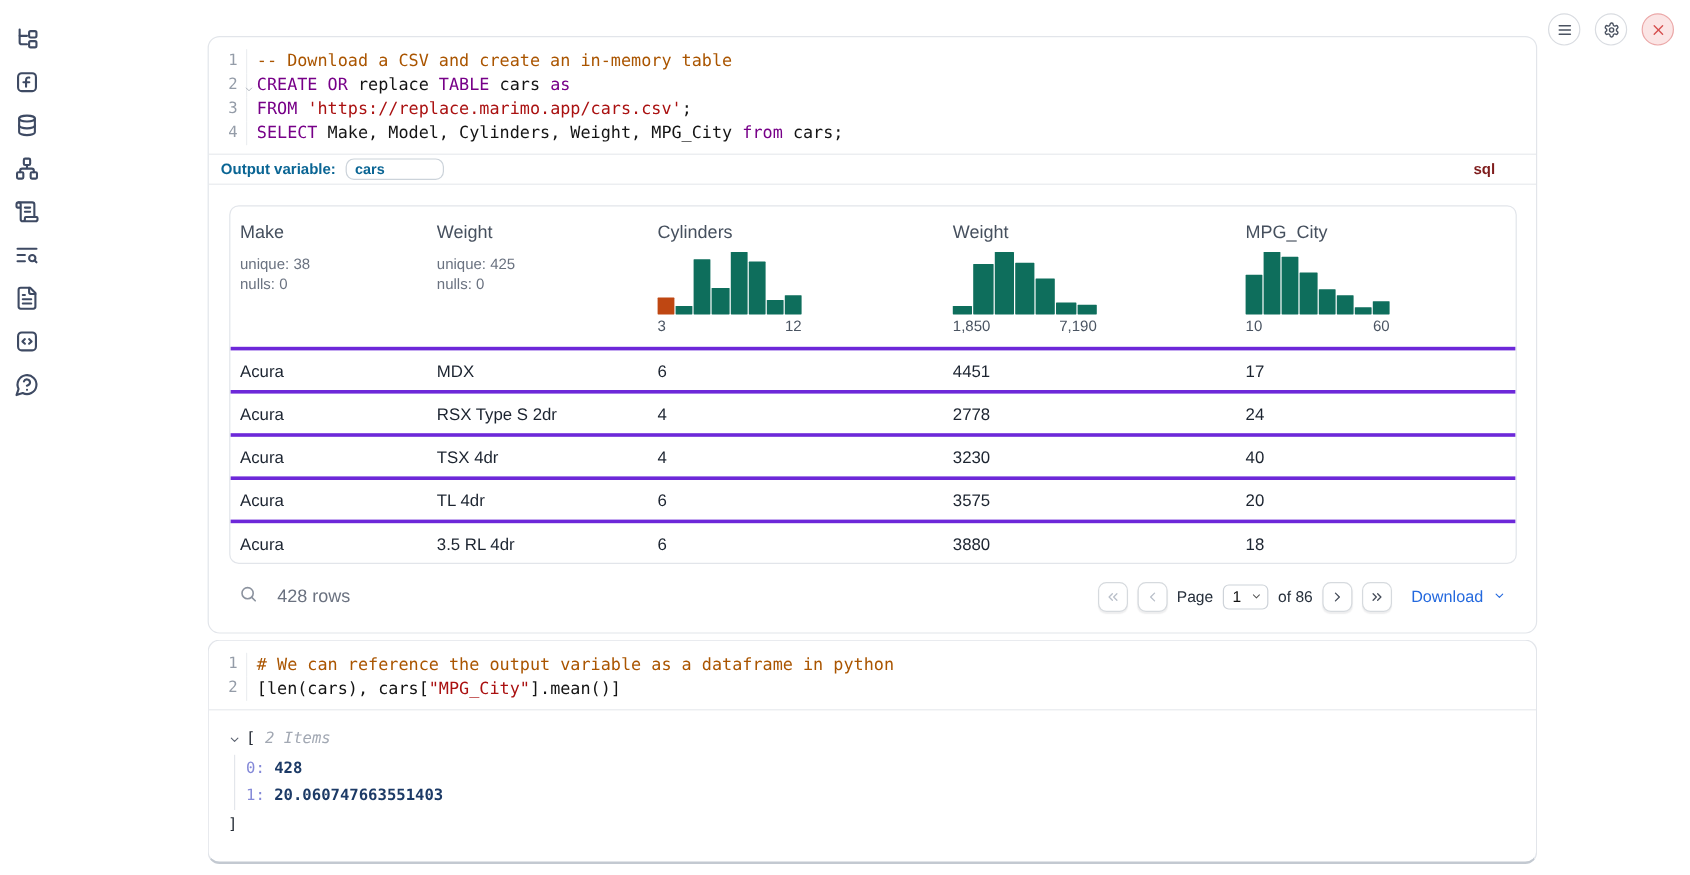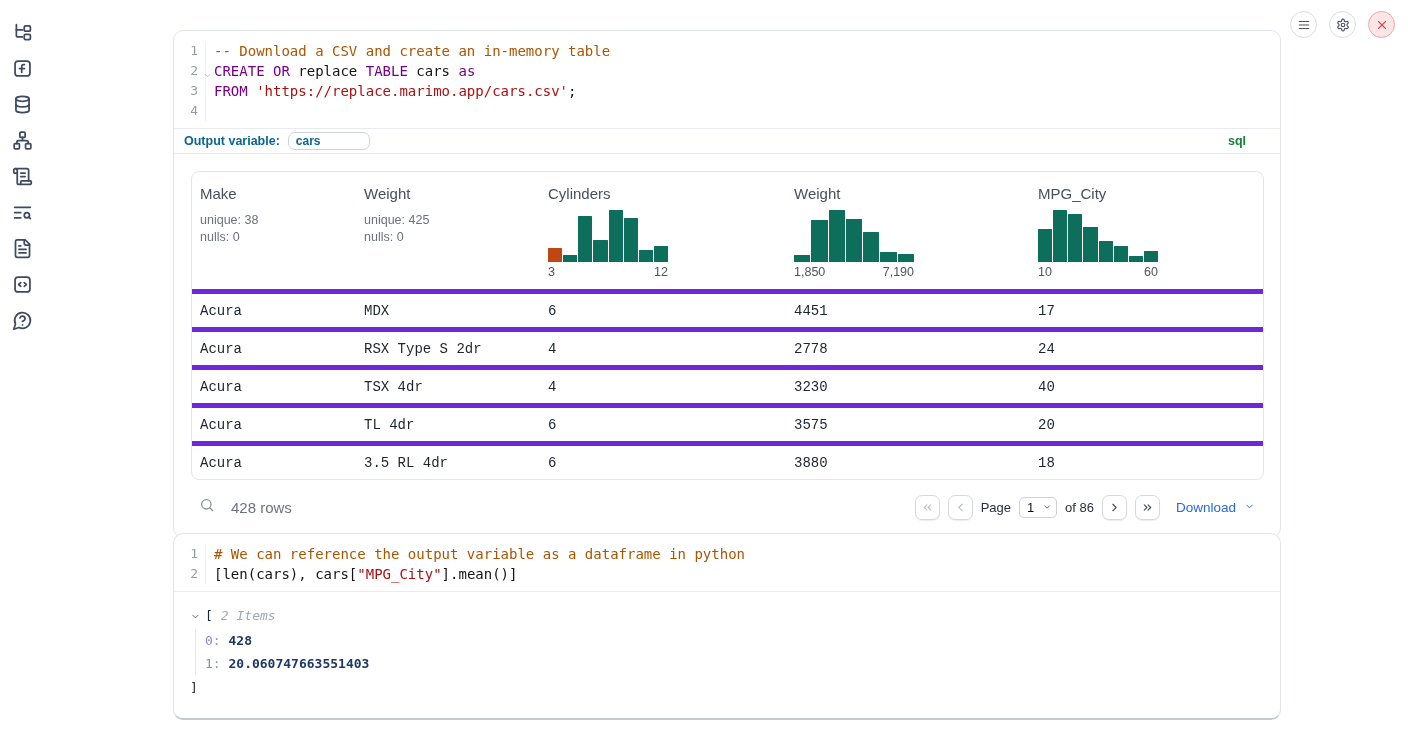--- a/index.html
+++ b/index.html
@@ -34,34 +34,34 @@
   .fold svg { width:9px; height:9px; }
   .codetext { white-space:pre; padding-left:8px; }
   .tk-cm { color:#aa5500; } .tk-kw { color:#770088; } .tk-str { color:#aa1111; } .tk-pl { color:#141414; }
 
   
   .outvar-row { display:flex; align-items:center; height:26px; padding:0 34px 0 10px;
                 border-top:1px solid #e8eaee; border-bottom:1px solid #e8eaee; }
   .outvar-label { font-size:12.5px; font-weight:bold; color:#0a6594; }
   .outvar-input { margin-left:8px; width:82px; height:18px; border:1px solid #ccd3da; border-radius:7px;
                   display:inline-flex; align-items:center; padding-left:7px; font-size:12px; font-weight:bold; color:#0a6594; }
-  .lang-badge { margin-left:auto; font-size:12.5px; font-weight:bold; color:#15803d; cursor:pointer; }
+  .lang-badge { margin-left:auto; font-size:12.5px; font-weight:bold; color:#7f1d1d; cursor:pointer; }
 
   
   .cell-output { padding:17px 16px 8px 17px; }
   .table-card { border:1px solid #e2e5ea; border-radius:8px; overflow:hidden; }
   .thead, .tr { display:grid; grid-template-columns:164px 184px 246px 244px auto; }
   .th { padding:13px 4px 10px 8px; }
   .th-name { font-size:15px; color:#46505e; }
   .th-stats { margin-top:10px; font-size:12.5px; line-height:17px; color:#6a7280; }
   .hist { width:120px; margin-top:8px; }
   .hist-bars { height:52px; display:flex; align-items:flex-end; gap:1px; }
   .hist-bar { flex:1 1 0; border-radius:0.5px; }
   .hist-axis { display:flex; justify-content:space-between; font-size:12.5px; color:#4a5462; margin-top:3px; }
-  .tr { border-top:5px solid #6d28d9;font-family:Liberation Mono, monospace; }
+  .tr { border-top:3px solid #6d28d9; }
   .td { height:33px; display:flex; align-items:center; padding-left:8px; font-size:14px; color:#1c2430; }
 
   
   .table-footer { height:44px; display:flex; align-items:center; justify-content:space-between; padding:0 9px 0 8px; margin-top:5px; }
   .tf-left { display:flex; align-items:center; gap:16px; color:#6b7280; }
   .tf-left svg { width:16px; height:16px; color:#8b929e; cursor:pointer; }
   .rowcount { font-size:15px; }
   .tf-right { display:flex; align-items:center; gap:8px; }
   .pgbtn { width:25px; height:25px; border-radius:7px; border:1px solid #d6dade; background:#fff;
            box-shadow:0 1px 1px rgba(35,42,54,.08); display:flex; align-items:center; justify-content:center;
@@ -201,20 +201,21 @@
                 <path d="m6 9 6 6 6-6"></path>
               </svg></span></span>
           <span class="codetext"><span class="tk-kw">CREATE OR</span><span class="tk-pl"> replace </span><span class="tk-kw">TABLE</span><span class="tk-pl"> cars </span><span class="tk-kw">as</span></span>
         </div>
         <div class="codeline">
           <span class="gutter">3</span>
           <span class="codetext"><span class="tk-kw">FROM</span><span class="tk-pl"> </span><span class="tk-str">'https://replace.marimo.app/cars.csv'</span><span class="tk-pl">;</span></span>
         </div>
         <div class="codeline">
           <span class="gutter">4</span>
+          <span class="codetext"><span class="tk-kw">SELECT</span><span class="tk-pl"> Make, Model, Cylinders, Weight, MPG_City </span><span class="tk-kw">from</span><span class="tk-pl"> cars;</span></span>
         </div>
       </div>
 
     <div class="outvar-row">
       <span class="outvar-label">Output variable:</span>
       <span class="outvar-input">
         <span>cars</span>
       </span>
       <span class="lang-badge">sql</span>
     </div>

